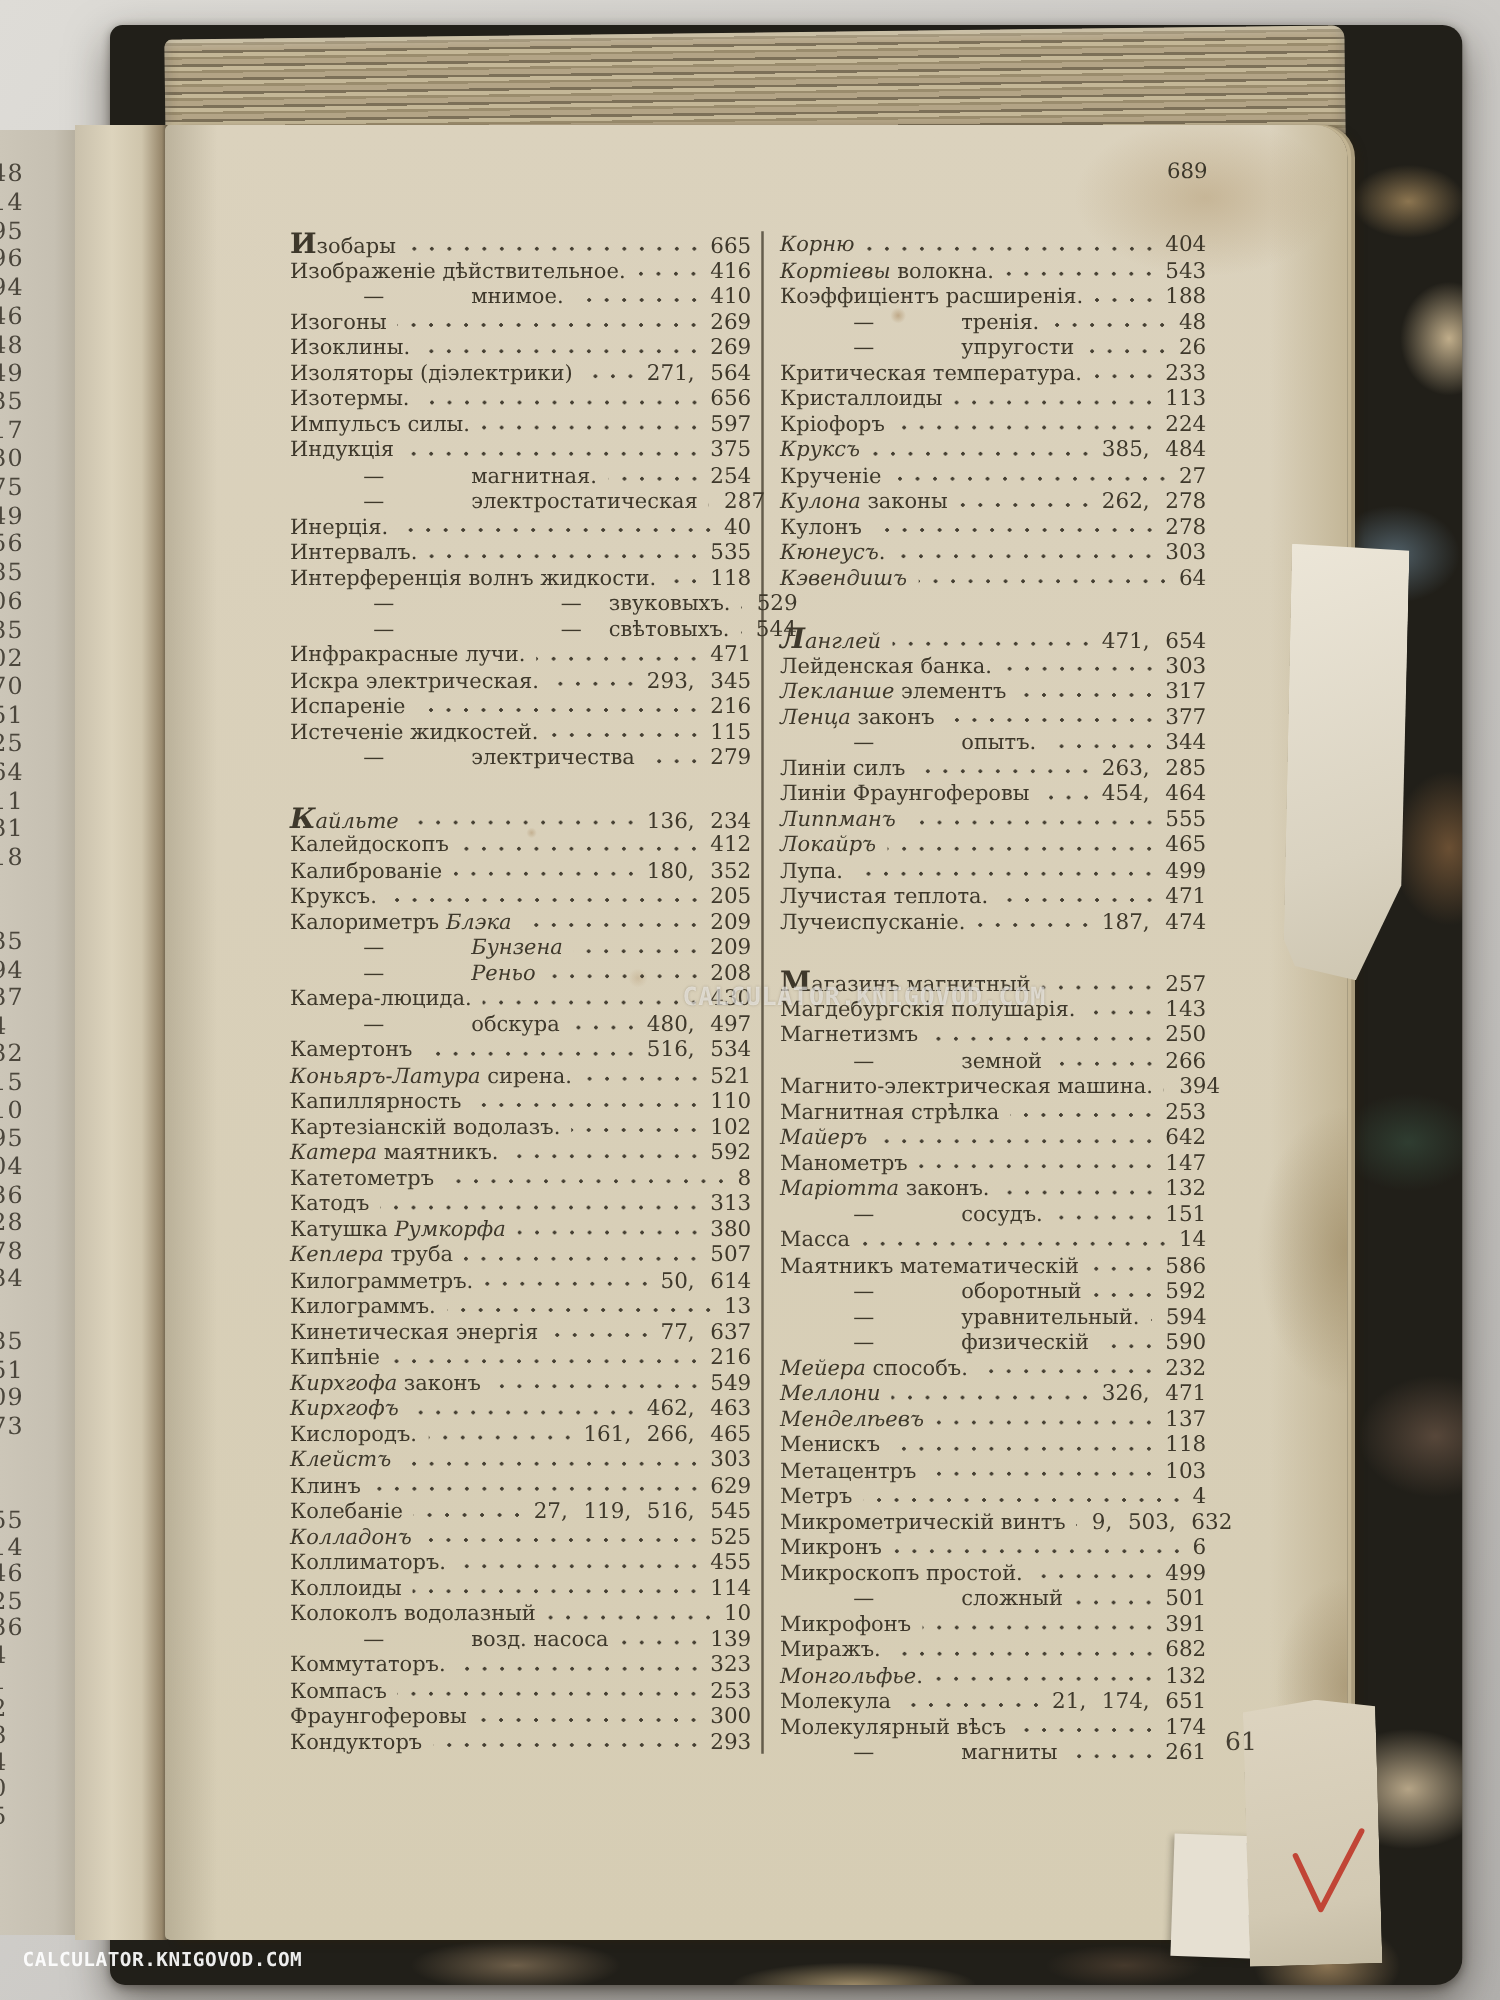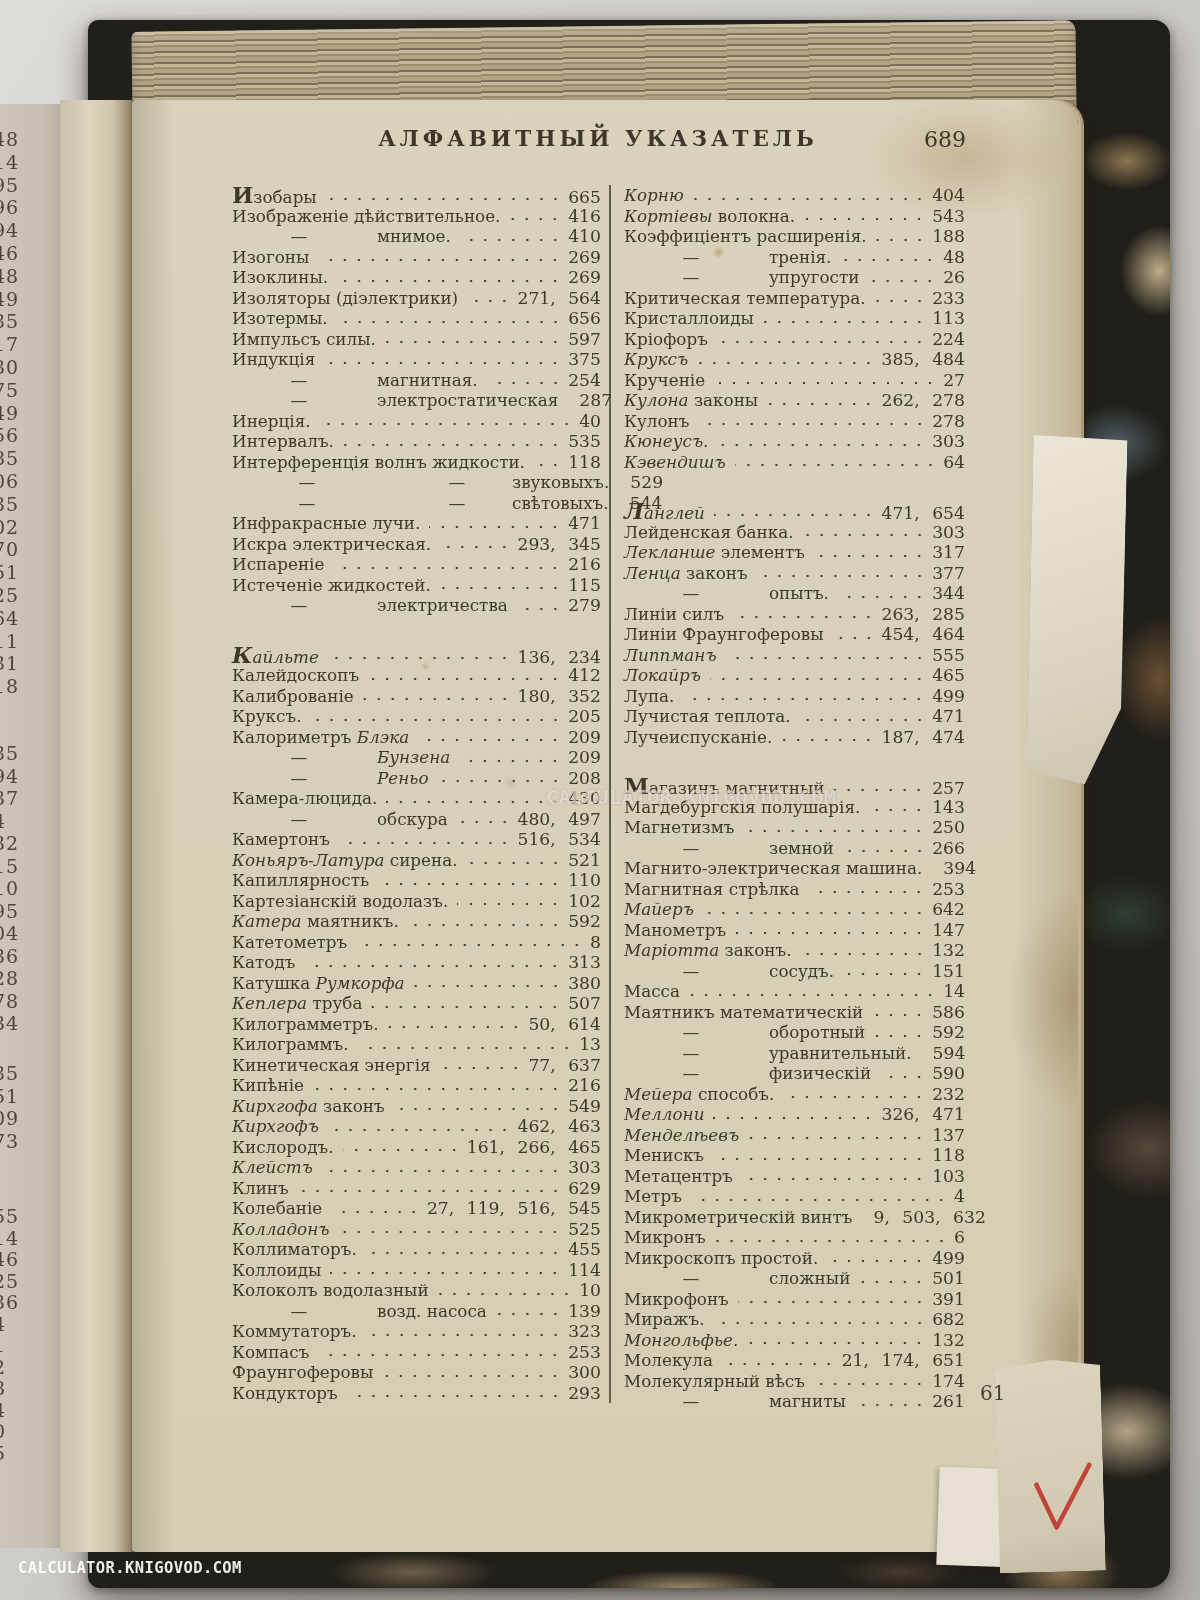--- a/index.html
+++ b/index.html
@@ -42,38 +42,38 @@
       radial-gradient(circle 11px at 40% 47%, rgba(160,120,70,.22), transparent 70%),
       radial-gradient(ellipse 150px 90px at 88% 4%, rgba(168,140,95,.4), transparent 70%),
       radial-gradient(ellipse 100px 160px at 100% 62%, rgba(148,128,88,.55), transparent 72%),
       radial-gradient(ellipse 80px 120px at 100% 86%, rgba(140,118,80,.4), transparent 72%),
       linear-gradient(to right, rgba(120,110,85,.32), rgba(120,110,85,0) 42px),
       linear-gradient(to left, #c3b697 0, rgba(195,182,151,0) 62px),
       linear-gradient(#dbd2bd,#d6cdb4);
     box-shadow:3px 0 0 #c2b493, 6px 0 0 #a99b7c, 9px 3px 6px rgba(40,32,18,.5);}
   .header{position:absolute;left:100px;width:732px;top:26px;text-align:center;font-size:21.5px;font-weight:bold;
     letter-spacing:4px;color:#3c372a;}
-  .pageno{position:absolute;top:27px;right:112px;font-size:22px;color:#3c372a;}
+  .pageno{position:absolute;top:27px;right:112px;font-size:17px;color:#3c372a;}
   .colL{position:absolute;left:100px;top:85px;width:369px;}
   .colR{position:absolute;left:492px;top:85px;width:341px;}
   .divider{position:absolute;left:477px;top:85px;width:1.6px;height:1218px;background:rgba(62,55,40,.75);}
   .row{display:flex;align-items:baseline;height:20.5px;line-height:20.5px;font-size:16.8px;color:#3e382b;}
   .spacer{height:29px;}
   .term{white-space:nowrap;}
   .num{white-space:nowrap;word-spacing:7px;font-size:17.2px;text-align:right;}
   .leader{flex:1 1 auto;min-width:6px;align-self:stretch;margin:0 6px 0 9px;
     background-image:radial-gradient(circle,#464033 1.25px,transparent 1.6px);
     background-size:14px 6px;background-repeat:repeat-x;background-position:right bottom 4px;}
   .lead{font-size:22.5px;font-weight:bold;}
   .dash{width:22px;text-align:center;flex:0 0 auto;}
   .sub1 .dash{margin-left:56px;}
   .sub1 .term{margin-left:67px;}
   .sub2 .dash.a{margin-left:64px;}
   .sub2 .dash.b{margin-left:128px;}
-  .sub2 .term{margin-left:44px;}
+  .sub2 .term{margin-left:19px;}
   
   .slip1{position:absolute;left:1030px;top:436px;width:94px;height:348px;transform:rotate(1.2deg);
     background:linear-gradient(160deg,#ece6d8,#d9d2c0 70%,#cdc5b0);
     clip-path:polygon(0 0,100% 1%,99% 78%,62% 100%,10% 97%,0 91%);
     box-shadow:-3px 3px 6px rgba(30,25,15,.35);}
   .slip2b{position:absolute;left:938px;top:1468px;width:74px;height:98px;transform:rotate(2deg);
     background:#e6e0d2;box-shadow:-2px 2px 5px rgba(30,25,15,.3);}
   .slip2{position:absolute;left:997px;top:1360px;width:106px;height:212px;transform:rotate(-1.6deg);
     background:linear-gradient(170deg,#ddd4c0,#d2c9b3 75%,#c4bba4);
     clip-path:polygon(0 4%,55% 0,100% 3%,100% 100%,0 100%);
@@ -146,21 +146,20 @@
         <div class="edge-num" style="top: 1355.5px;">2</div>
         <div class="edge-num" style="top: 1377px;">8</div>
         <div class="edge-num" style="top: 1398.5px;">4</div>
         <div class="edge-num" style="top: 1420px;">0</div>
         <div class="edge-num" style="top: 1441.5px;">5</div>
       </div>
   </div>
   <div class="gutter"></div>
 
   <div class="page">
-    <div class="header">АЛФАВИТНЫЙ УКАЗАТЕЛЬ</div>
     <div class="pageno">689</div>
     <div class="colL" id="colL">
         <div class="row">
           <span class="term"><span><span class="lead">И</span>зобары</span></span>
           <span class="leader"></span>
           <span class="num">665</span>
         </div>
         <div class="row">
           <span class="term"><span>Изображеніе дѣйствительное.</span></span>
           <span class="leader"></span>

